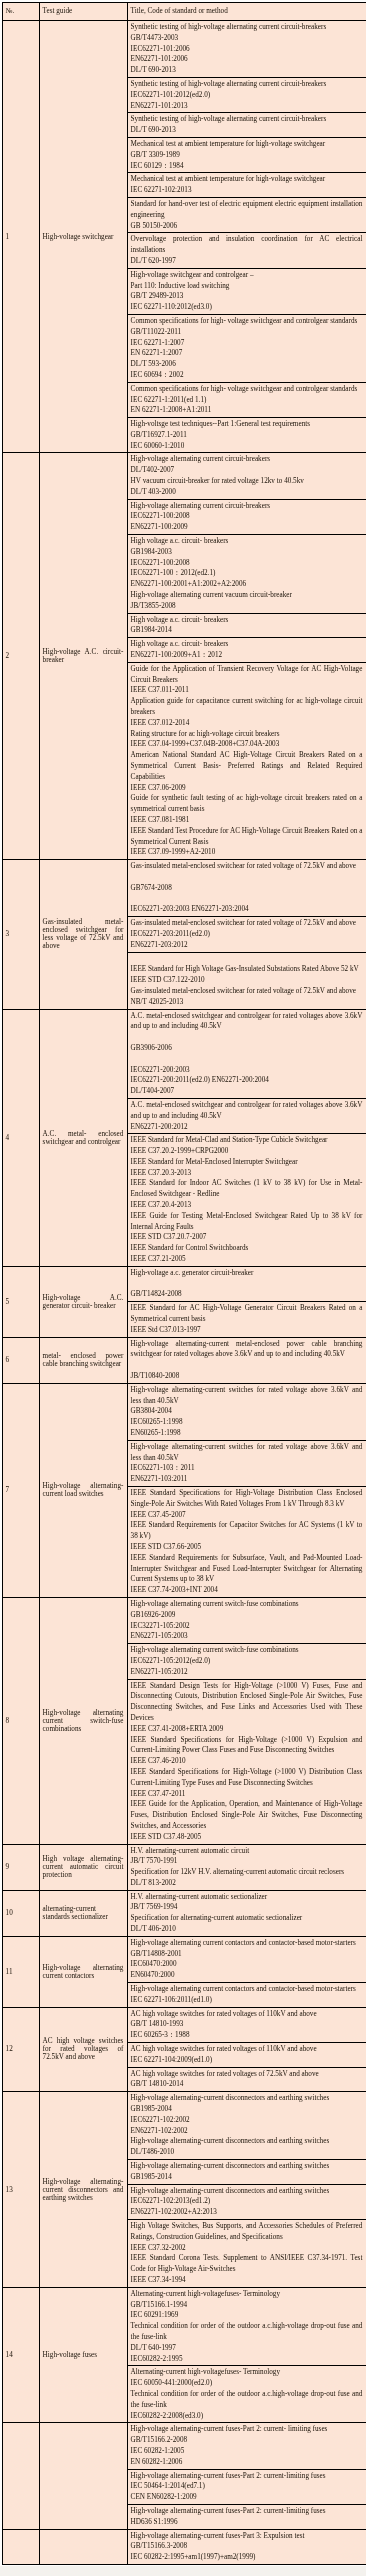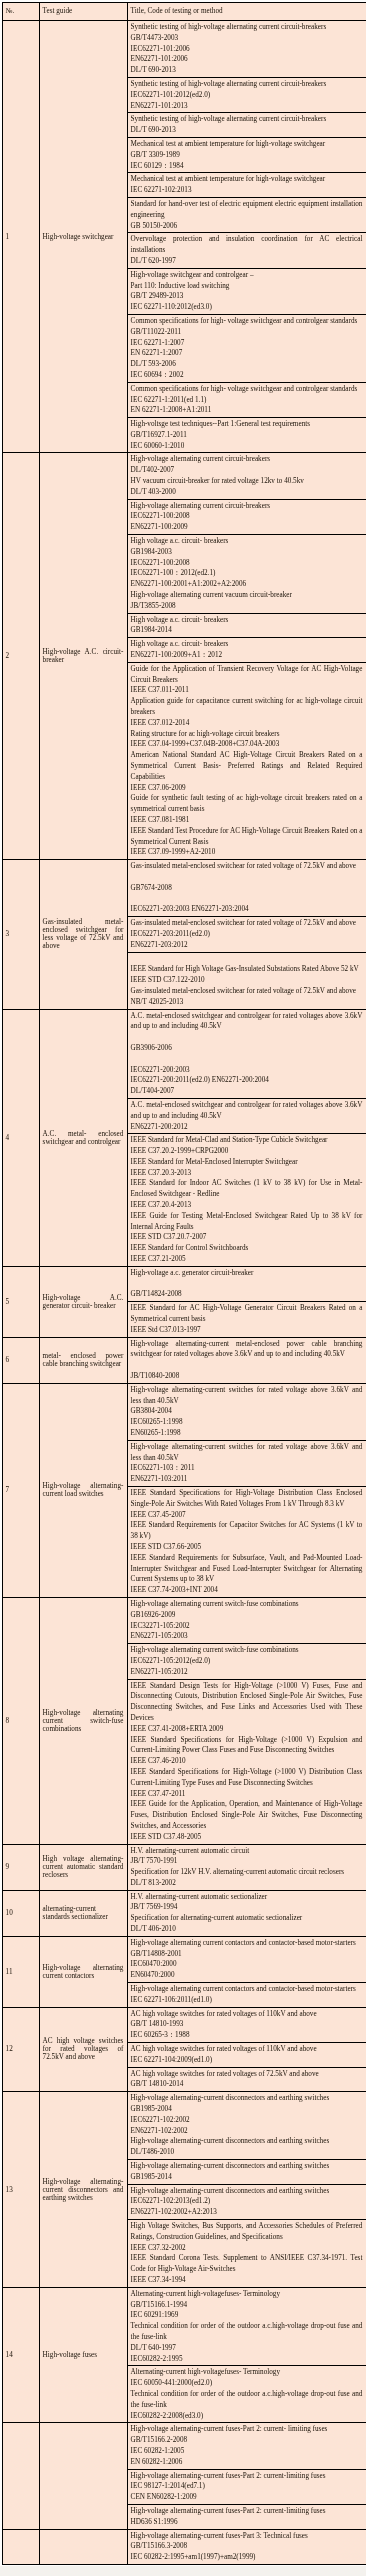--- a/index.html
+++ b/index.html
@@ -51,21 +51,21 @@
   <table class="std-table">
     <colgroup>
       <col class="c-no">
         <col class="c-obj">
         <col class="c-std">
     </colgroup>
     <thead>
       <tr>
         <th>№.</th>
         <th>Test guide</th>
-        <th>Title, Code of testing or method</th>
+        <th>Title, Code of standard or method</th>
       </tr>
     </thead>
     <tbody id="table-body">
         <tr class="group-start">
           <td class="no-cell" rowspan="11">1</td>
           <td class="obj-cell" rowspan="11">High-voltage switchgear</td>
           <td class="std-cell">
             <div class="line">Synthetic testing of high-voltage alternating current circuit-breakers</div>
             <div class="line">GB/T4473-2003</div>
             <div class="line">IEC62271-101:2006</div>
@@ -334,21 +334,21 @@
             <div class="line">IEEE Standard Specifications for High-Voltage (&gt;1000 V) Expulsion and Current-Limiting Power Class Fuses and Fuse Disconnecting Switches</div>
             <div class="line">IEEE C37.46-2010</div>
             <div class="line">IEEE Standard Specifications for High-Voltage (&gt;1000 V) Distribution Class Current-Limiting Type Fuses and Fuse Disconnecting Switches</div>
             <div class="line">IEEE C37.47-2011</div>
             <div class="line">IEEE Guide for the Application, Operation, and Maintenance of High-Voltage Fuses, Distribution Enclosed Single-Pole Air Switches, Fuse Disconnecting Switches, and Accessories</div>
             <div class="line">IEEE STD C37.48-2005</div>
           </td>
         </tr>
         <tr class="group-start">
           <td class="no-cell" rowspan="1">9</td>
-          <td class="obj-cell" rowspan="1">High voltage alternating- current automatic standard reclosers</td>
+          <td class="obj-cell" rowspan="1">High voltage alternating- current automatic circuit protection</td>
           <td class="std-cell">
             <div class="line">H.V. alternating-current automatic circuit</div>
             <div class="line">JB/T 7570-1991</div>
             <div class="line">Specification for 12kV H.V. alternating-current automatic circuit reclosers</div>
             <div class="line">DL/T 813-2002</div>
           </td>
         </tr>
         <tr class="group-start">
           <td class="no-cell" rowspan="1">10</td>
           <td class="obj-cell" rowspan="1">alternating-current standards sectionalizer</td>
@@ -455,35 +455,35 @@
           <td class="std-cell">
             <div class="line">High-voltage alternating-current fuses-Part 2: current- limiting fuses</div>
             <div class="line">GB/T15166.2-2008</div>
             <div class="line">IEC 60282-1:2005</div>
             <div class="line">EN 60282-1:2006</div>
           </td>
         </tr>
         <tr>
           <td class="std-cell">
             <div class="line">High-voltage alternating-current fuses-Part 2: current-limiting fuses</div>
-            <div class="line">IEC 98127-1:2014(ed7.1)</div>
+            <div class="line">IEC 50464-1:2014(ed7.1)</div>
             <div class="line">CEN EN60282-1:2009</div>
           </td>
         </tr>
         <tr>
           <td class="std-cell">
             <div class="line">High-voltage alternating-current fuses-Part 2: current-limiting fuses</div>
             <div class="line">HD636 S1:1996</div>
           </td>
         </tr>
         <tr class="group-start">
           <td class="no-cell" rowspan="2"></td>
           <td class="obj-cell" rowspan="2"></td>
           <td class="std-cell">
-            <div class="line">High-voltage alternating-current fuses-Part 3: Technical fuses</div>
+            <div class="line">High-voltage alternating-current fuses-Part 3: Expulsion test</div>
             <div class="line">GB/T15166.3-2008</div>
             <div class="line">IEC 60282-2:1995+am1(1997)+am2(1999)</div>
           </td>
         </tr>
       </tbody>
   </table>
 </div>
 
 
 </body></html>

